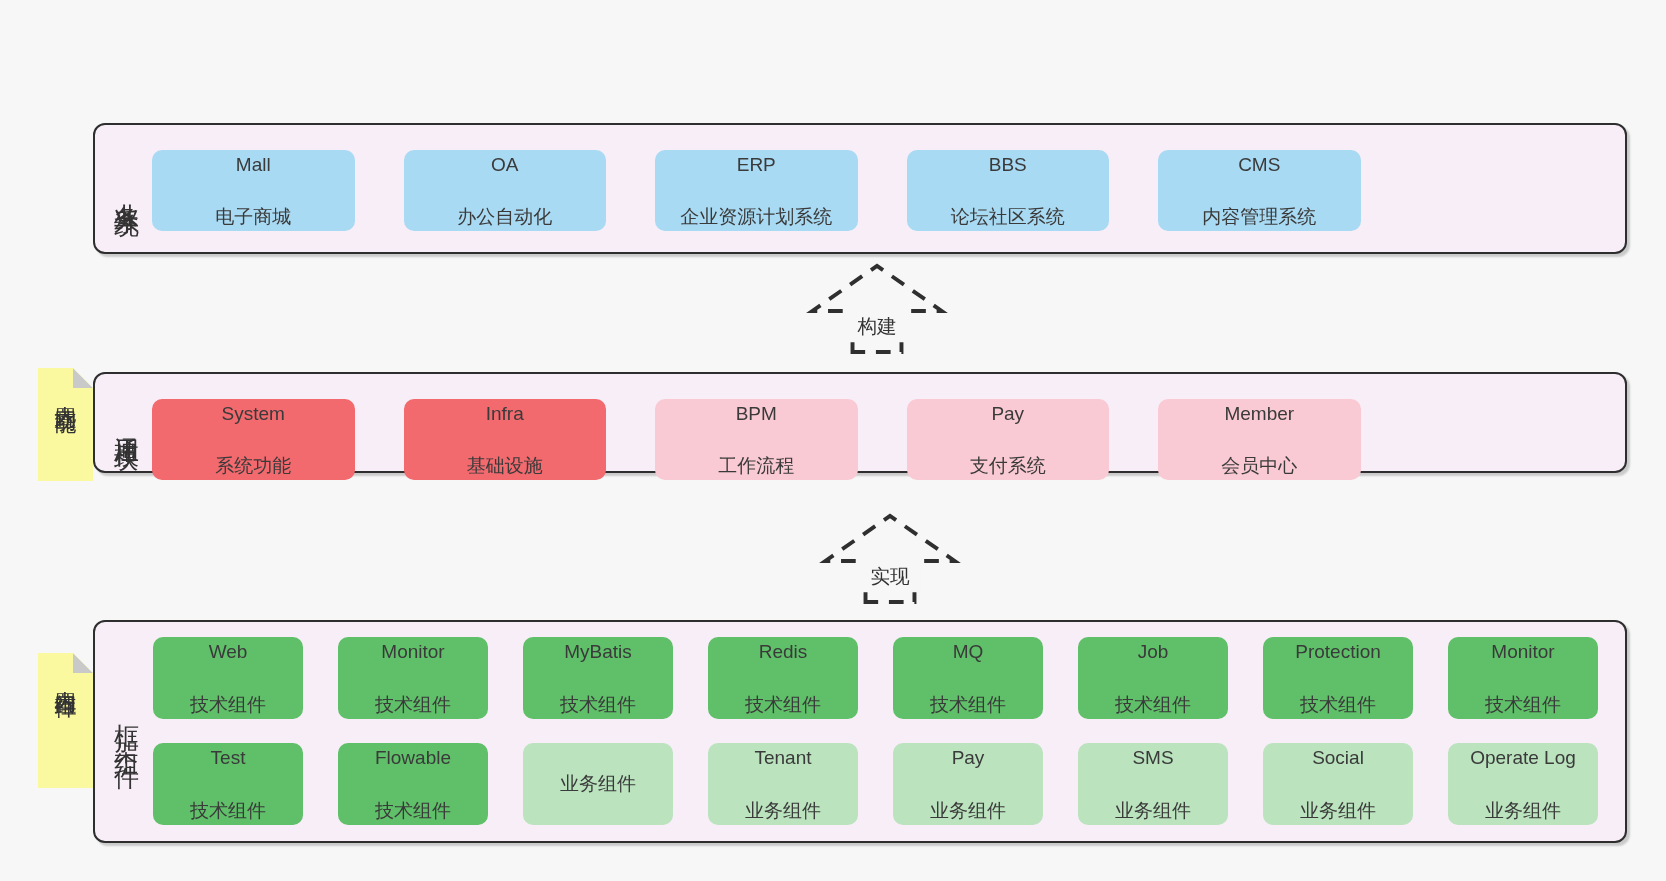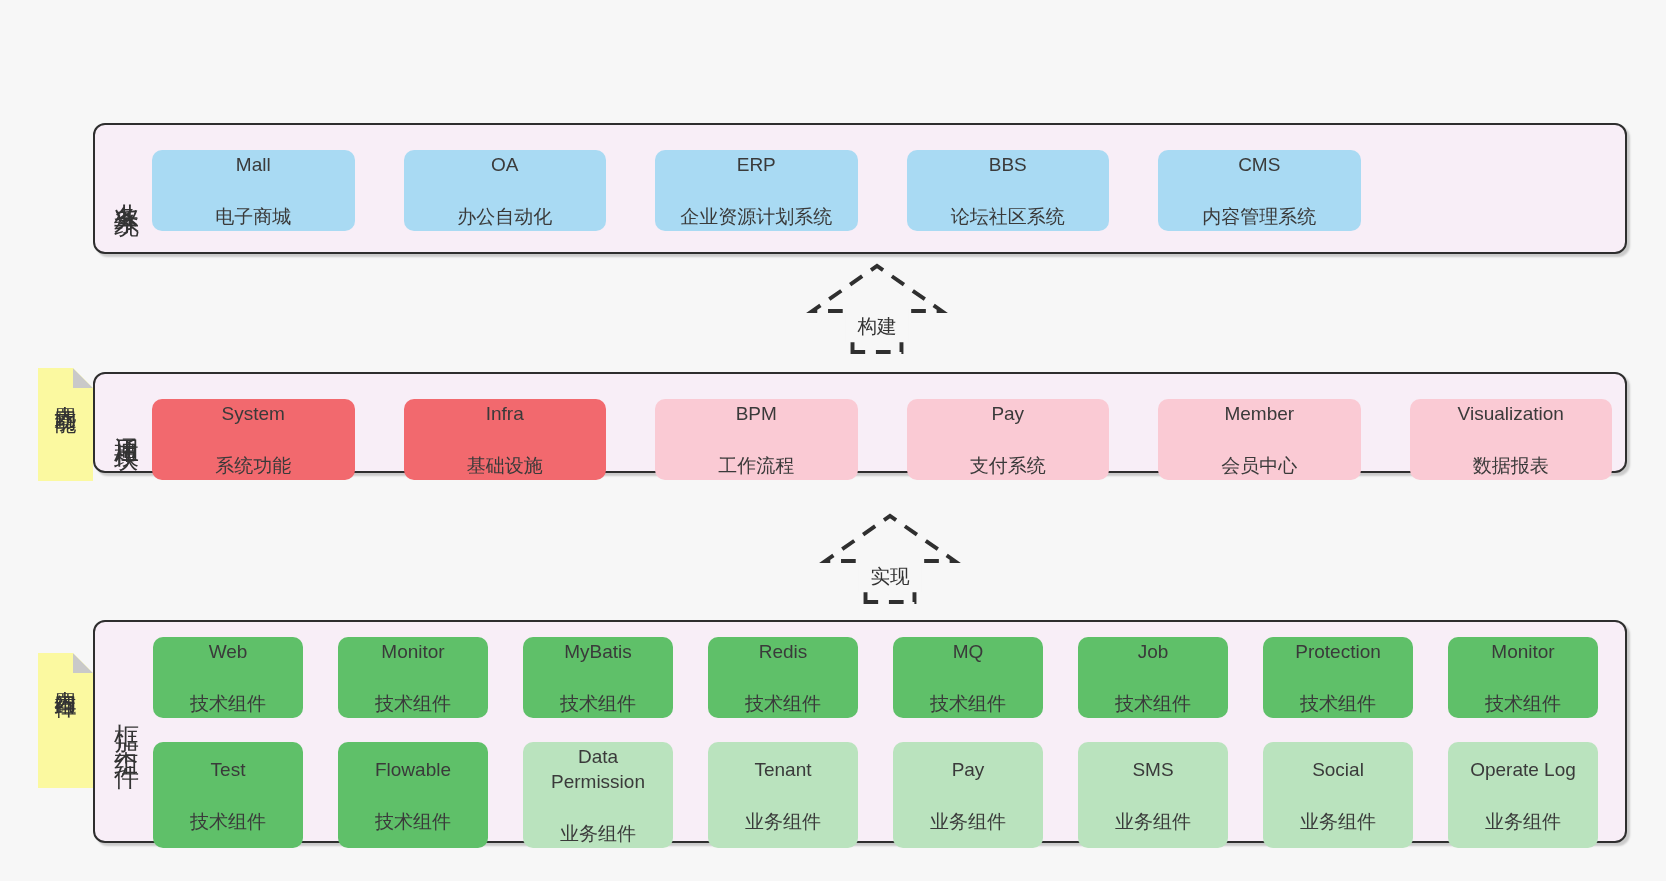--- a/index.html
+++ b/index.html
@@ -181,24 +181,20 @@
           <div class="cn">工作流程</div>
         </div>
         <div class="box pink">
           <div class="en">Pay</div>
           <div class="cn">支付系统</div>
         </div>
         <div class="box pink">
           <div class="en">Member</div>
           <div class="cn">会员中心</div>
         </div>
-        <div class="box pink">
-          <div class="en">Visualization</div>
-          <div class="cn">数据报表</div>
-        </div>
       </div>
   </section>
 
   <svg class="arrow-svg arrow-2" viewBox="0 0 140 96">
     <path class="arrow-path" d="M45 94 L45 52 L4 52 L70 6 L136 52 L95 52 L95 94 Z"></path>
     <rect x="38" y="50" width="64" height="34" fill="#f7f7f7"></rect>
     <text class="arrow-label" x="70" y="75" text-anchor="middle">实现</text>
   </svg>
 
   <div class="tag tag-bottom">
@@ -242,21 +238,20 @@
         </div>
         <div class="box green">
           <div class="en">Test</div>
           <div class="cn">技术组件</div>
         </div>
         <div class="box green">
           <div class="en">Flowable</div>
           <div class="cn">技术组件</div>
         </div>
         <div class="box lightgreen">
-          <div class="en">Data Permission</div>
           <div class="cn">业务组件</div>
         </div>
         <div class="box lightgreen">
           <div class="en">Tenant</div>
           <div class="cn">业务组件</div>
         </div>
         <div class="box lightgreen">
           <div class="en">Pay</div>
           <div class="cn">业务组件</div>
         </div>

